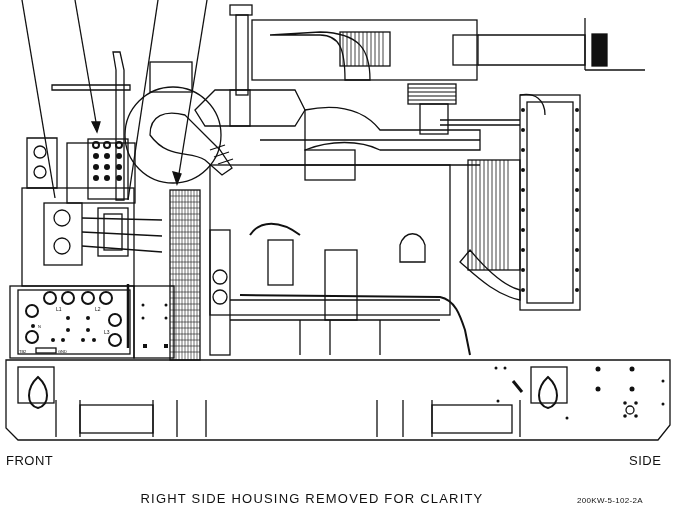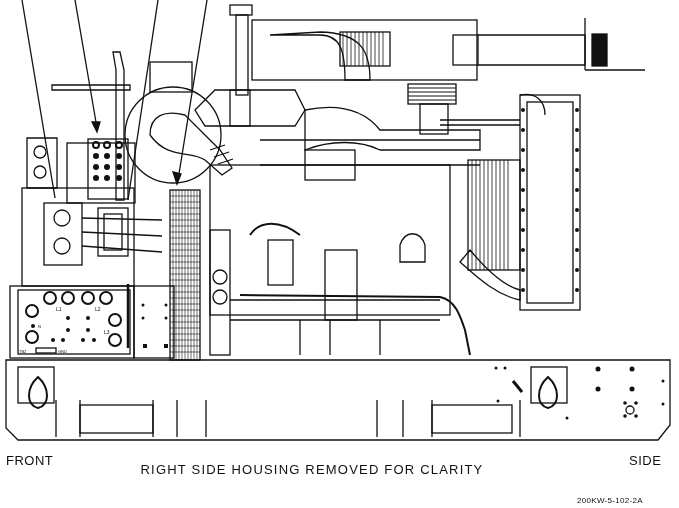--- a/index.html
+++ b/index.html
@@ -1,21 +1,21 @@
 <!DOCTYPE html>
 <html><head>
 <meta charset="utf-8">
 <style>
   html, body { margin:0; padding:0; background:#ffffff; }
   body { width:679px; height:508px; position:relative; overflow:hidden; font-family:"Liberation Sans", sans-serif; }
   #drawing { position:absolute; left:0; top:0; width:679px; height:508px; }
   .lbl { position:absolute; font-family:"Liberation Sans", sans-serif; color:#111; letter-spacing:0.5px; }
   #rear { left:6px; top:453px; font-size:13px; }
   #front { left:629px; top:453px; font-size:13px; }
-  #caption { left:0; width:624px; top:462px; text-align:center; font-size:13px; letter-spacing:1.2px; }
+  #caption { left:0; width:624px; top:491px; text-align:center; font-size:13px; letter-spacing:1.2px; }
   #figid { left:577px; top:496px; font-size:8px; letter-spacing:0.3px; }
   svg text { font-family:"Liberation Sans", sans-serif; fill:#111; }
 </style>
 </head>
 <body>
 
 <svg id="drawing" viewBox="0 0 679 508" xmlns="http://www.w3.org/2000/svg" fill="none" stroke="#111" stroke-width="1.3">
 
   <g>
     <line x1="22" y1="0" x2="55" y2="198"></line>

